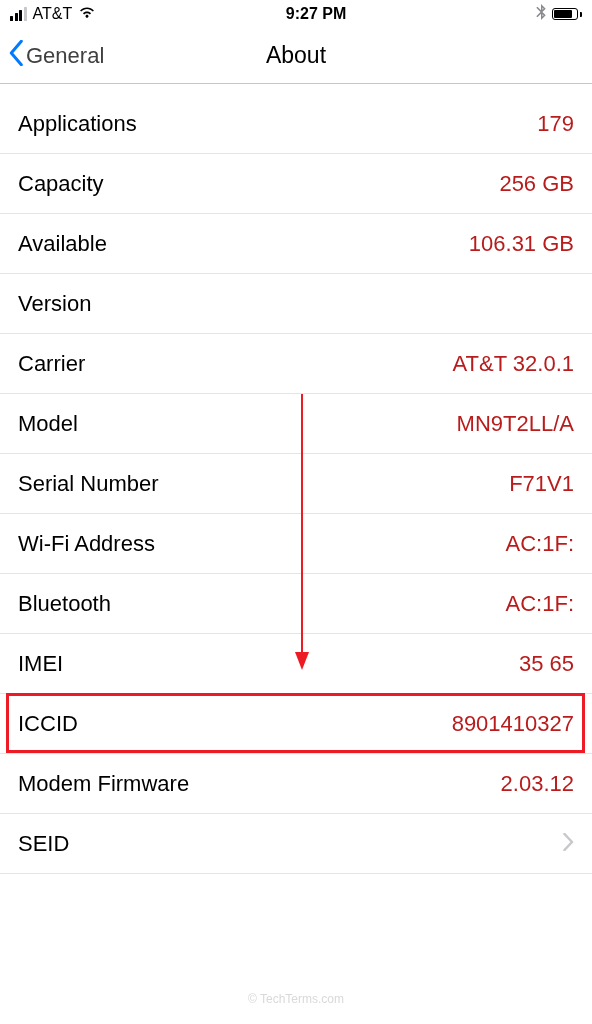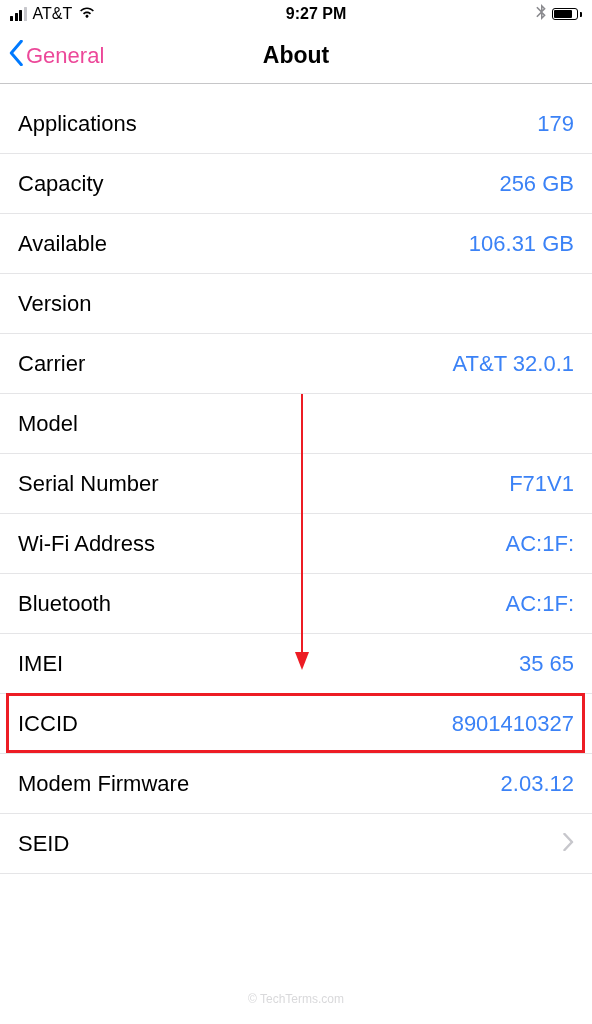--- a/index.html
+++ b/index.html
@@ -41,39 +41,39 @@
   .nav-bar {
     height: 56px;
     display: flex;
     align-items: center;
     padding: 0 8px;
     border-bottom: 1px solid #c6c6c8;
     position: relative;
   }
   .back-btn {
     display:flex; align-items:center; gap:2px;
-    color:#ec4899; font-size:22px;
+    color:#404040; font-size:22px;
   }
   .back-chevron svg { width: 16px; height: 26px; }
   .nav-title {
     position:absolute; left:0; right:0; text-align:center;
-    font-size: 23px; font-weight:700; color:#000;
+    font-size: 23px; font-weight:400; color:#000;
     pointer-events:none;
   }
   .list { }
   .row {
     display:flex; align-items:center; justify-content:space-between;
     padding: 0 18px; height:60px;
     border-bottom:1px solid #e5e5e7;
     font-size:22px;
     position: relative;
   }
   .row:first-child{ margin-top:10px;gap:24px; }
   .row .label { color:#000; }
-  .row .value, .row .value-sm { color:#3b82f6; }
+  .row .value, .row .value-sm { color:#b91c1c; }
   .row .chevron { color:#c7c7cc; margin-left:10px; }
   .row .chevron svg{ width:11px; height:18px; }
   .row-right { display:flex; align-items:center; }
   .highlight-box {
     position:absolute;
     border:3px solid #ed1c24;
     pointer-events:none;
   }
   .arrow-annot {
     position:absolute;
@@ -149,20 +149,21 @@
   </div>
   <div class="row">
     <span class="label">Version</span>
   </div>
   <div class="row">
     <span class="label">Carrier</span>
     <span class="value">AT&amp;T 32.0.1</span>
   </div>
   <div class="row">
     <span class="label">Model</span>
+    <span class="value">MN9T2LL/A</span>
   </div>
   <div class="row">
     <span class="label">Serial Number</span>
     <span class="value">F71V1</span>
   </div>
   <div class="row">
     <span class="label">Wi-Fi Address</span>
     <span class="value">AC:1F:</span>
   </div>
   <div class="row">

